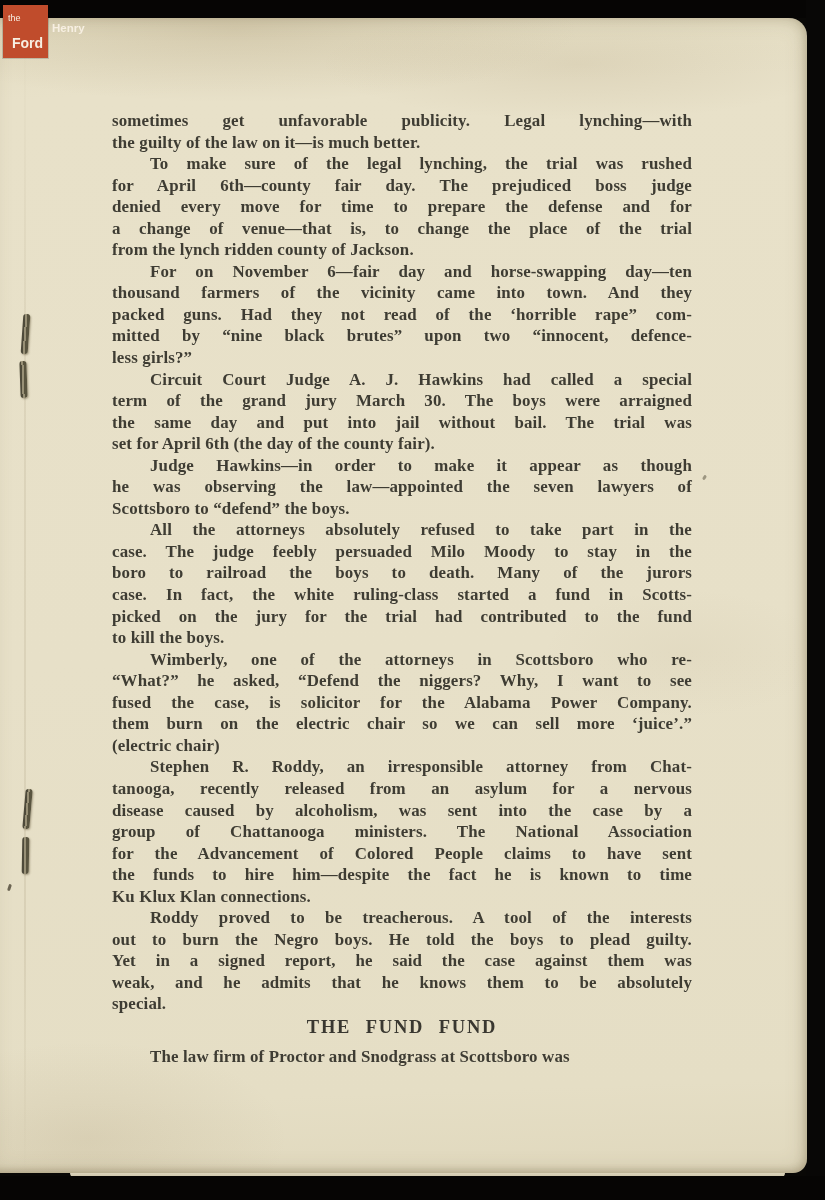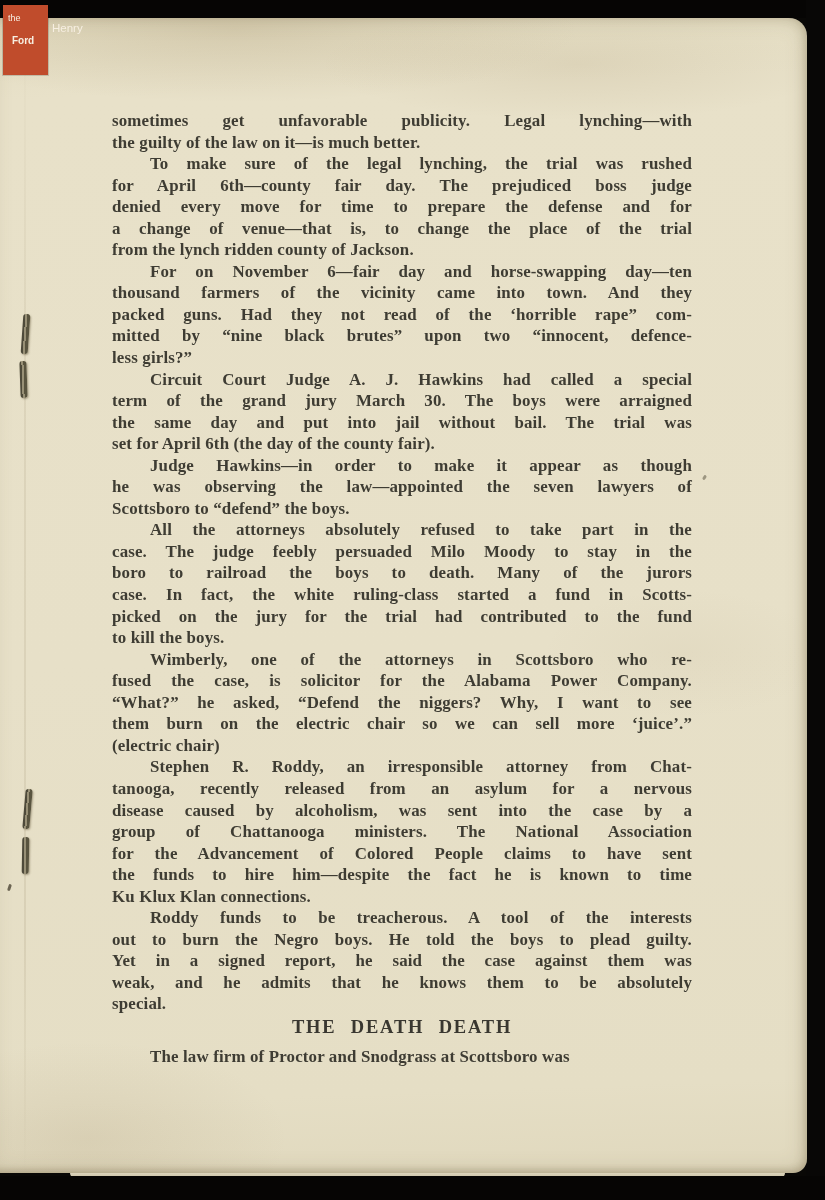--- a/index.html
+++ b/index.html
@@ -50,29 +50,29 @@
   .para .line.j{text-align:justify;text-align-last:justify;}
   .para.indent .line:first-child{text-indent:38px;}
   .heading{
     font-weight:700;text-align:center;
     font-size:18.5px;letter-spacing:1.8px;word-spacing:8px;
     margin:2px 0 7px 0;color:#393730;
   }
 
   
   .logo{
-    position:absolute;left:3px;top:5px;width:45px;height:70px;
+    position:absolute;left:3px;top:5px;width:45px;height:53px;
     background:#c04c2c;z-index:6;
     font-family:"Liberation Sans", sans-serif;color:#f7efe2;
     box-shadow:0 0 0 1px rgba(0,0,0,.15);
   }
   .logo span{position:absolute;line-height:1;}
   .logo .the{left:5px;top:9px;font-size:9px;font-weight:400;}
-  .logo .henry{left:13px;top:18px;font-size:11.5px;font-weight:400;padding-left:36px;}
-  .logo .ford{left:9px;top:31px;font-size:10px;font-weight:700;}
+  .logo .henry{left:13px;top:18px;font-size:11.5px;font-weight:700;padding-left:36px;}
+  .logo .ford{left:9px;top:31px;font-size:14px;font-weight:700;}
 
   
   .staple{
     position:absolute;width:7px;border-radius:3px;z-index:3;
     background:linear-gradient(90deg,#4e4a3a 0 2px,#989076 2px 4px,#59543f 4px);
     box-shadow:1px 1px 2px rgba(90,78,48,.45);
   }
   .staple.s1{left:22px;top:314px;height:40px;transform:rotate(4deg);}
   .staple.s2{left:20px;top:361px;height:37px;transform:rotate(-2deg);}
   .staple.s3{left:24px;top:789px;height:40px;transform:rotate(5deg);}
@@ -132,42 +132,42 @@
         <p class="para indent">
           <span class="line j">All the attorneys absolutely refused to take part in the</span>
           <span class="line j">case. The judge feebly persuaded Milo Moody to stay in the</span>
           <span class="line j">boro to railroad the boys to death. Many of the jurors</span>
           <span class="line j">case. In fact, the white ruling-class started a fund in Scotts-</span>
           <span class="line j">picked on the jury for the trial had contributed to the fund</span>
           <span class="line">to kill the boys.</span>
         </p>
         <p class="para indent">
           <span class="line j">Wimberly, one of the attorneys in Scottsboro who re-</span>
+          <span class="line j">“What?” he asked, “Defend the niggers? Why, I want to see</span>
           <span class="line j">fused the case, is solicitor for the Alabama Power Company.</span>
-          <span class="line j">“What?” he asked, “Defend the niggers? Why, I want to see</span>
           <span class="line j">them burn on the electric chair so we can sell more ‘juice’.”</span>
           <span class="line">(electric chair)</span>
         </p>
         <p class="para indent">
           <span class="line j">Stephen R. Roddy, an irresponsible attorney from Chat-</span>
           <span class="line j">tanooga, recently released from an asylum for a nervous</span>
           <span class="line j">disease caused by alcoholism, was sent into the case by a</span>
           <span class="line j">group of Chattanooga ministers. The National Association</span>
           <span class="line j">for the Advancement of Colored People claims to have sent</span>
           <span class="line j">the funds to hire him—despite the fact he is known to time</span>
           <span class="line">Ku Klux Klan connections.</span>
         </p>
         <p class="para indent">
-          <span class="line j">Roddy funds to be treacherous. A tool of the interests</span>
+          <span class="line j">Roddy proved to be treacherous. A tool of the interests</span>
           <span class="line j">out to burn the Negro boys. He told the boys to plead guilty.</span>
           <span class="line j">Yet in a signed report, he said the case against them was</span>
           <span class="line j">weak, and he admits that he knows them to be absolutely</span>
           <span class="line">special.</span>
         </p>
-        <div class="heading">THE DEATH DEATH</div>
+        <div class="heading">THE FUND FUND</div>
         <p class="para indent">
           <span class="line">The law firm of Proctor and Snodgrass at Scottsboro was</span>
         </p>
       </div>
   </div>
 
   <div class="bottom-band"></div>
 
   <div class="staple s1"></div>
   <div class="staple s2"></div>

